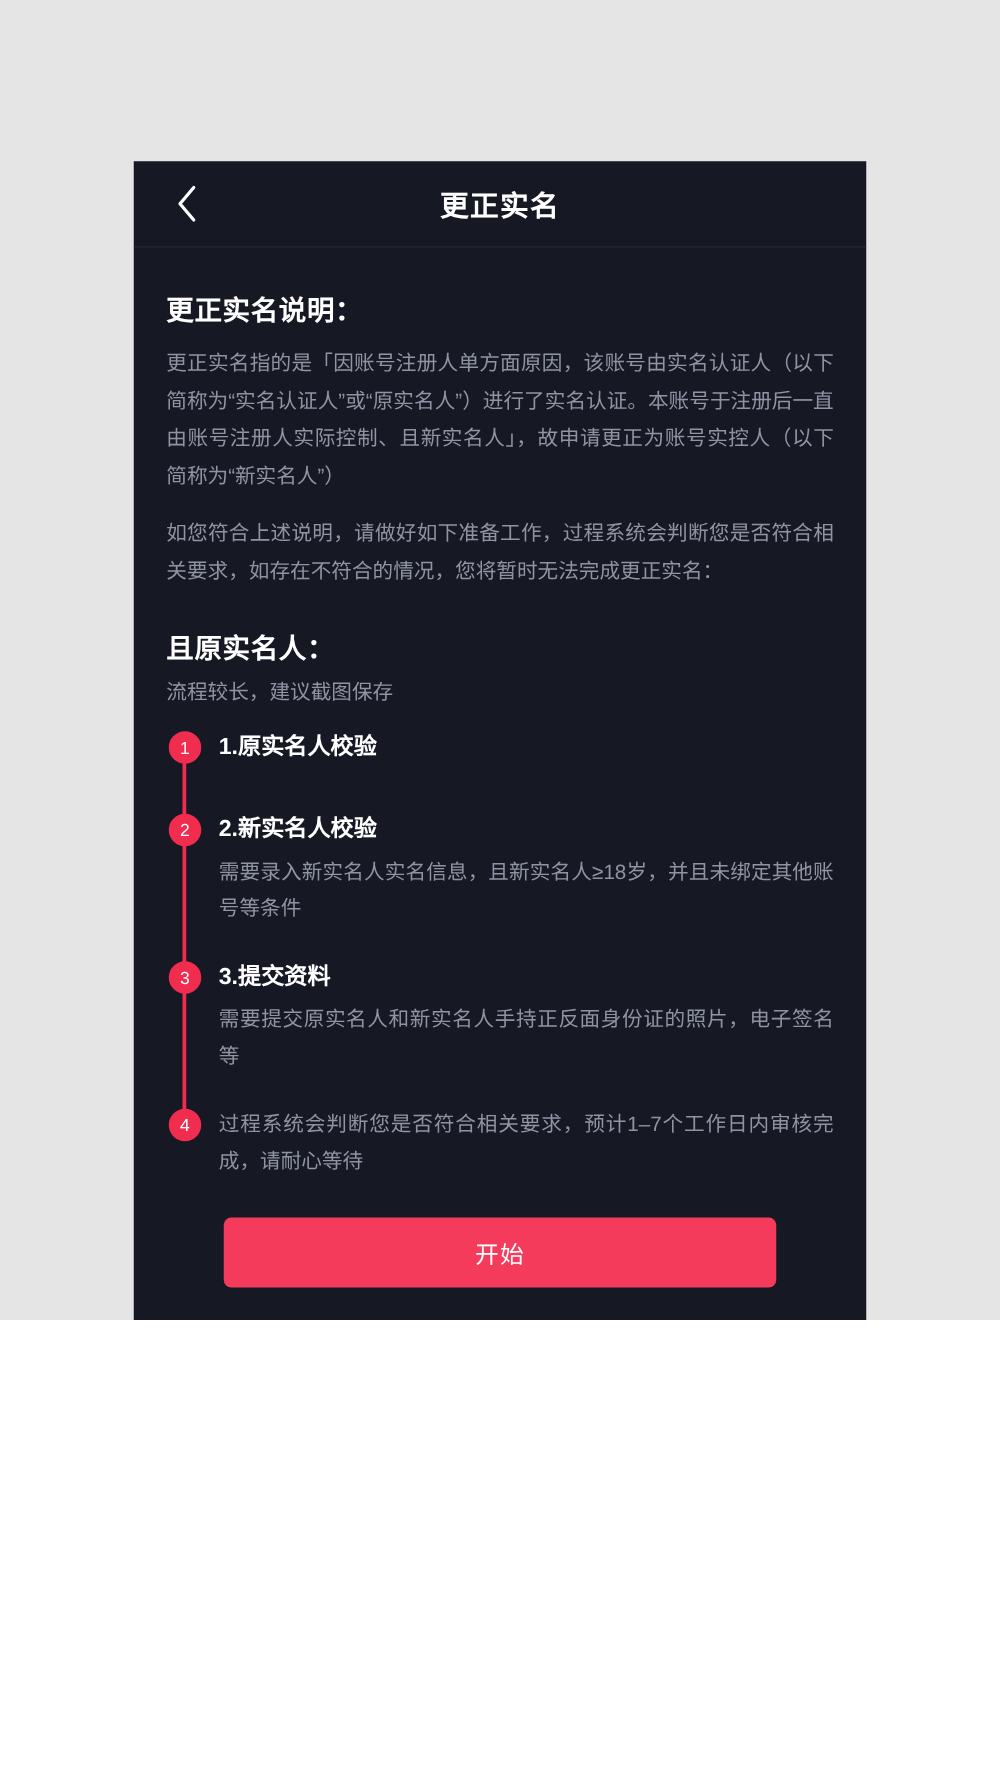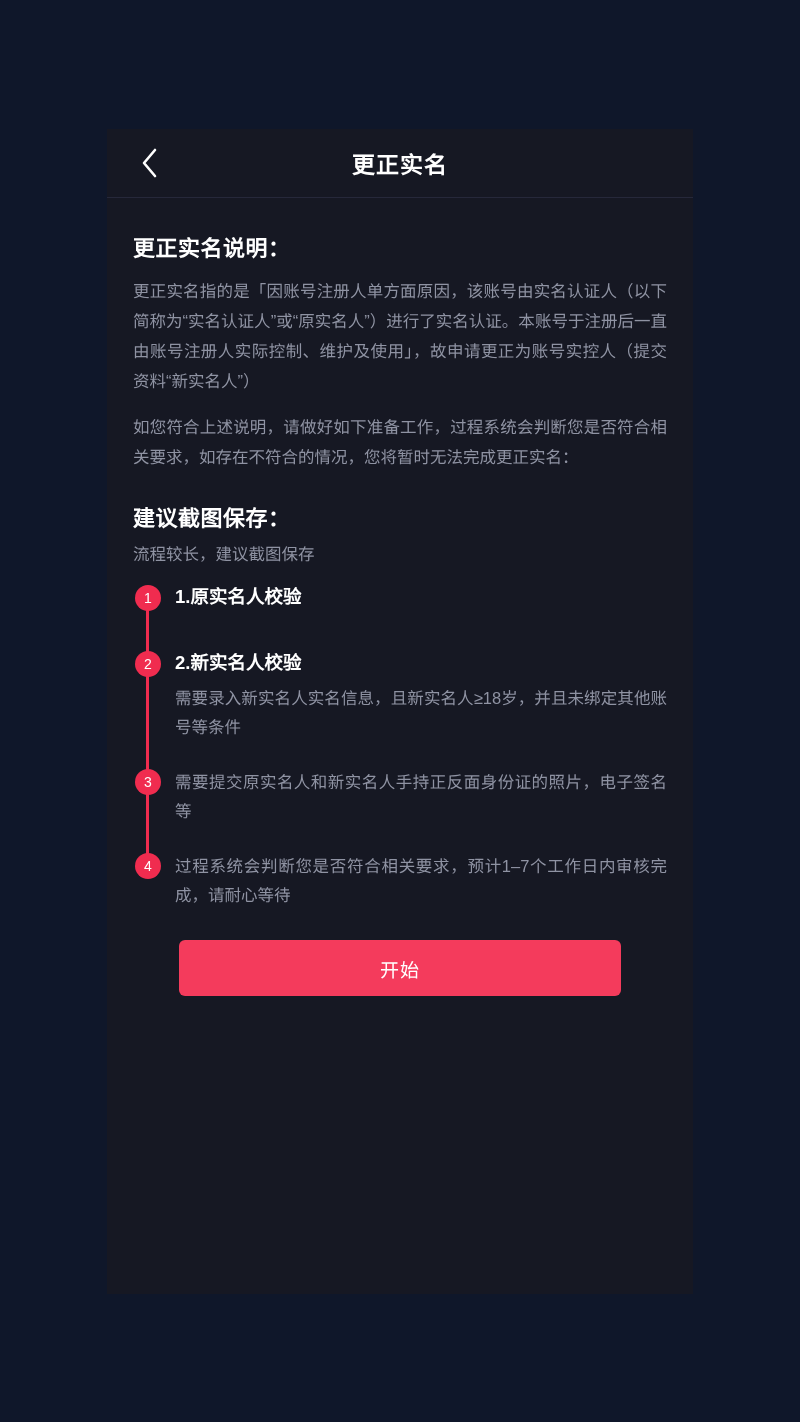--- a/index.html
+++ b/index.html
@@ -6,22 +6,22 @@
     margin: 0;
     padding: 0;
     background: #ffffff;
     width: 800px;
     height: 1422px;
     font-family: "Liberation Sans", "DejaVu Sans", sans-serif;
   }
   #stage {
     position: relative;
     width: 800px;
-    height: 1422px;
-    background: #0f172a;
+    height: 1056px;
+    background: #e5e5e5;
     overflow: hidden;
   }
   .phone {
     position: absolute;
     left: 107px;
     top: 129px;
     width: 586px;
     height: 1165px;
     background: #161823;
     overflow: hidden;
@@ -167,42 +167,43 @@
             <path d="M16 3 L5 16 L16 29" stroke="#ffffff" stroke-width="2.6" stroke-linecap="round" stroke-linejoin="round"></path>
           </svg>
         </span>
       </div>
       <div class="nav-title">更正实名</div>
     </div>
 
     <div class="content">
 
       <div class="sec-title">更正实名说明：</div>
-      <p class="para">更正实名指的是「因账号注册人单方面原因，该账号由实名认证人（以下简称为“实名认证人”或“原实名人”）进行了实名认证。本账号于注册后一直由账号注册人实际控制、维护及使用」，故申请更正为账号实控人（提交资料“新实名人”）</p>
+      <p class="para">更正实名指的是「因账号注册人单方面原因，该账号由实名认证人（以下简称为“实名认证人”或“原实名人”）进行了实名认证。本账号于注册后一直由账号注册人实际控制、且新实名人」，故申请更正为账号实控人（以下简称为“新实名人”）</p>
       <p class="para">如您符合上述说明，请做好如下准备工作，过程系统会判断您是否符合相关要求，如存在不符合的情况，您将暂时无法完成更正实名：</p>
 
-      <div class="flow-title">建议截图保存：</div>
+      <div class="flow-title">且原实名人：</div>
       <div class="flow-sub">流程较长，建议截图保存</div>
 
       <div class="steps">
         <div class="step-line"></div>
 
         <div class="step">
           <div class="step-badge">1</div>
           <div class="step-title">1.原实名人校验</div>
         </div>
 
         <div class="step">
           <div class="step-badge">2</div>
           <div class="step-title">2.新实名人校验</div>
           <p class="step-desc">需要录入新实名人实名信息，且新实名人≥18岁，并且未绑定其他账号等条件</p>
         </div>
 
         <div class="step">
           <div class="step-badge">3</div>
+          <div class="step-title">3.提交资料</div>
           <p class="step-desc">需要提交原实名人和新实名人手持正反面身份证的照片，电子签名等</p>
         </div>
 
         <div class="step">
           <div class="step-badge">4</div>
           <p class="step-desc">过程系统会判断您是否符合相关要求，预计1–7个工作日内审核完成，请耐心等待</p>
         </div>
       </div>
 
       <div class="cta-wrap">

